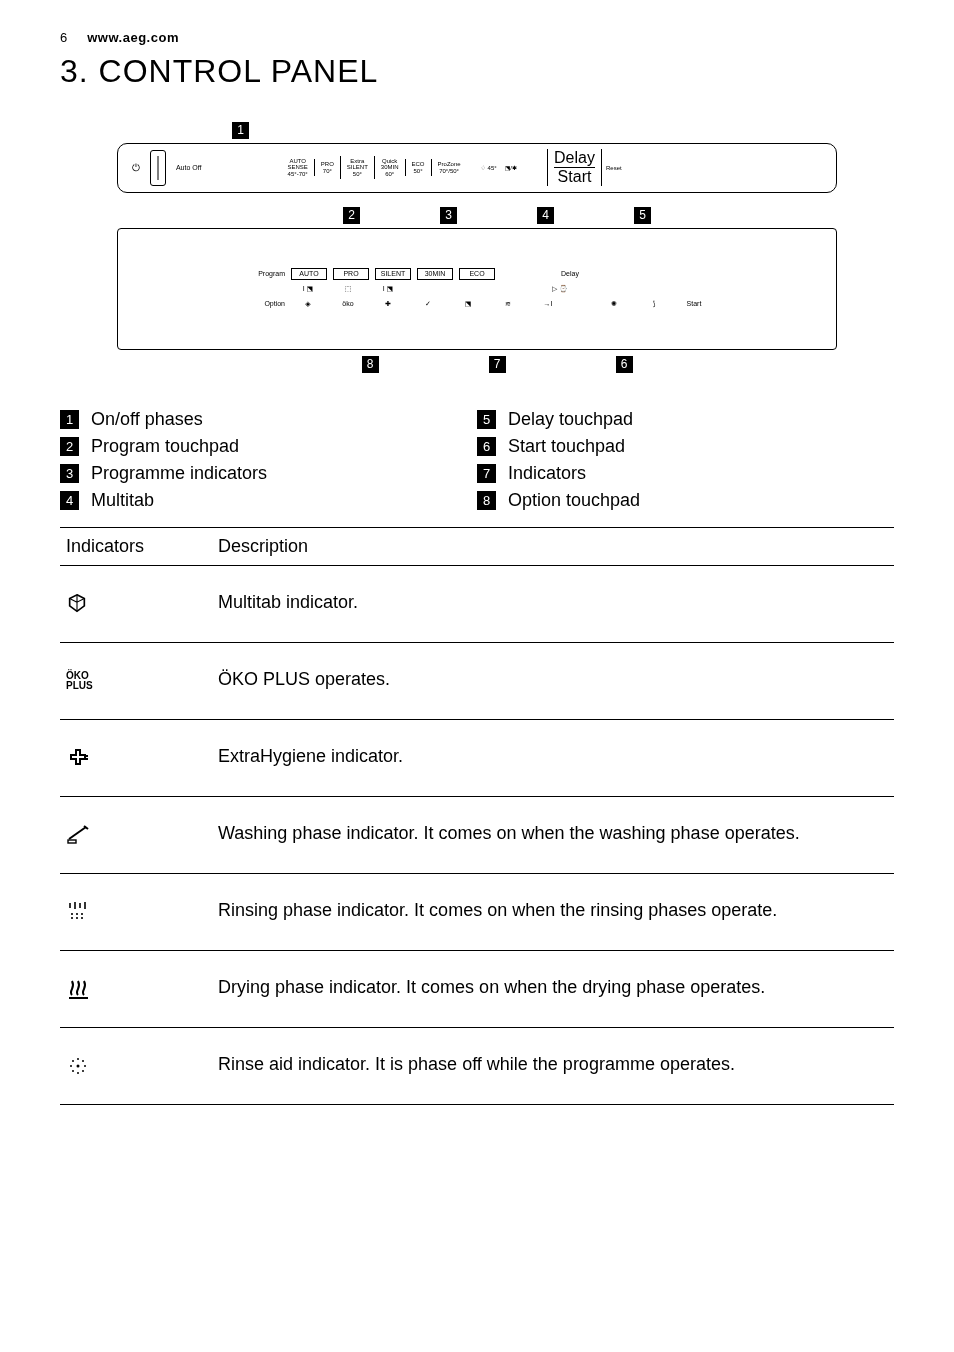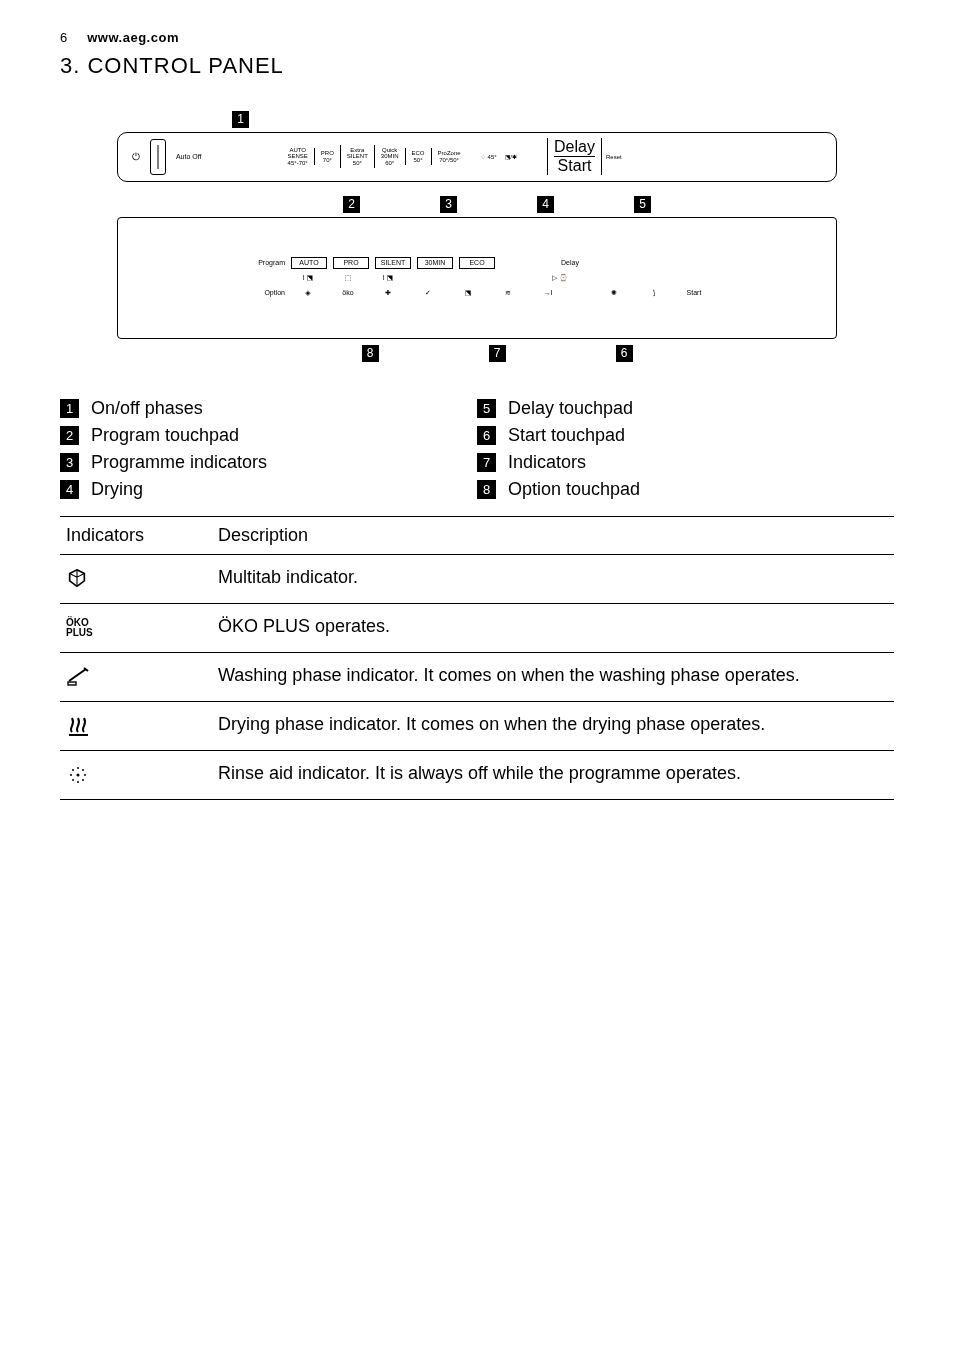--- a/index.html
+++ b/index.html
@@ -22,21 +22,21 @@
   }
   .page-number {
     font-weight: 400;
     margin-right: 20px;
   }
   .url {
     font-weight: 700;
     letter-spacing: 0.5px;
   }
   .heading {
-    font-size: 22px;
+    font-size: 32px;
     font-weight: 300;
     letter-spacing: 1px;
     margin: 4px 0 30px 0;
   }
   .heading .num {
     font-weight: 400;
   }
 
   
   .panel-diagram {
@@ -202,21 +202,21 @@
   .ind-table th {
     text-align: left;
     font-size: 18px;
     font-weight: 500;
     border-top: 1.5px solid #000;
     border-bottom: 1.5px solid #000;
     padding: 8px 6px;
   }
   .ind-table td {
     border-bottom: 1px solid #000;
-    padding: 12px 6px;
+    padding: 26px 6px;
     font-size: 18px;
     vertical-align: top;
   }
   .ind-table tr:last-child td {
     border-bottom: 1.5px solid #000;
   }
   .ind-cell { width: 140px; }
   .icon-box {
     display: flex;
     align-items: center;
@@ -360,21 +360,21 @@
         <div class="legend-item">
           <span class="callout">2</span>
           <span><b>Program</b> touchpad</span>
         </div>
         <div class="legend-item">
           <span class="callout">3</span>
           <span>Programme indicators</span>
         </div>
         <div class="legend-item">
           <span class="callout">4</span>
-          <span>Drying</span>
+          <span>Multitab</span>
         </div>
       </div>
     <div class="legend-col" id="legend-right">
         <div class="legend-item">
           <span class="callout">5</span>
           <span><b>Delay</b> touchpad</span>
         </div>
         <div class="legend-item">
           <span class="callout">6</span>
           <span><b>Start</b> touchpad</span>
@@ -413,28 +413,60 @@
           <td class="ind-cell">
             <div class="icon-box">
               <div class="oko-text">ÖKO<br>PLUS</div>
             </div>
           </td>
           <td>ÖKO PLUS operates.</td>
         </tr>
         <tr>
           <td class="ind-cell">
             <div class="icon-box">
+  <svg width="24" height="24" viewBox="0 0 24 24">
+    <path d="M10 4 h4 v5 h5 v4 h-5 v5 h-4 v-5 h-5 v-4 h5 z" fill="none" stroke="#000" stroke-width="2"></path>
+    <line x1="19" y1="10" x2="22" y2="10" stroke="#000" stroke-width="2"></line>
+    <line x1="19" y1="13" x2="22" y2="13" stroke="#000" stroke-width="2"></line>
+  </svg>
+</div>
+          </td>
+          <td>ExtraHygiene indicator.</td>
+        </tr>
+        <tr>
+          <td class="ind-cell">
+            <div class="icon-box">
   <svg width="26" height="22" viewBox="0 0 26 22">
     <rect x="2" y="16" width="8" height="3" fill="none" stroke="#000" stroke-width="1.4"></rect>
     <path d="M3 15 L20 3" stroke="#000" stroke-width="2"></path>
     <path d="M18 2 L22 5" stroke="#000" stroke-width="2"></path>
   </svg>
 </div>
           </td>
           <td>Washing phase indicator. It comes on when the washing phase operates.</td>
+        </tr>
+        <tr>
+          <td class="ind-cell">
+            <div class="icon-box">
+  <svg width="26" height="24" viewBox="0 0 26 24">
+    <g stroke="#000" stroke-width="1.6">
+      <line x1="4" y1="3" x2="4" y2="8"></line>
+      <line x1="9" y1="2" x2="9" y2="9"></line>
+      <line x1="14" y1="3" x2="14" y2="8"></line>
+      <line x1="19" y1="2" x2="19" y2="9"></line>
+    </g>
+    <g stroke="#000" stroke-width="1.6" stroke-dasharray="2 2">
+      <line x1="6" y1="13" x2="6" y2="21"></line>
+      <line x1="11" y1="13" x2="11" y2="21"></line>
+      <line x1="16" y1="13" x2="16" y2="21"></line>
+    </g>
+  </svg>
+</div>
+          </td>
+          <td>Rinsing phase indicator. It comes on when the rinsing phases operate.</td>
         </tr>
         <tr>
           <td class="ind-cell">
             <div class="icon-box">
   <svg width="26" height="24" viewBox="0 0 26 24">
     <path d="M6 4 Q8 8 6 12 Q4 16 6 18" fill="none" stroke="#000" stroke-width="2"></path>
     <path d="M12 4 Q14 8 12 12 Q10 16 12 18" fill="none" stroke="#000" stroke-width="2"></path>
     <path d="M18 4 Q20 8 18 12 Q16 16 18 18" fill="none" stroke="#000" stroke-width="2"></path>
     <line x1="3" y1="21" x2="22" y2="21" stroke="#000" stroke-width="2"></line>
   </svg>
@@ -453,18 +485,18 @@
       <circle cx="5" cy="12" r="1"></circle>
       <circle cx="19" cy="12" r="1"></circle>
       <circle cx="7" cy="7" r="1"></circle>
       <circle cx="17" cy="7" r="1"></circle>
       <circle cx="7" cy="17" r="1"></circle>
       <circle cx="17" cy="17" r="1"></circle>
     </g>
   </svg>
 </div>
           </td>
-          <td>Rinse aid indicator. It is always off while the programme operates.</td>
+          <td>Rinse aid indicator. It is phase off while the programme operates.</td>
         </tr>
       </tbody>
   </table>
 
 </div>
 
 </body></html>

